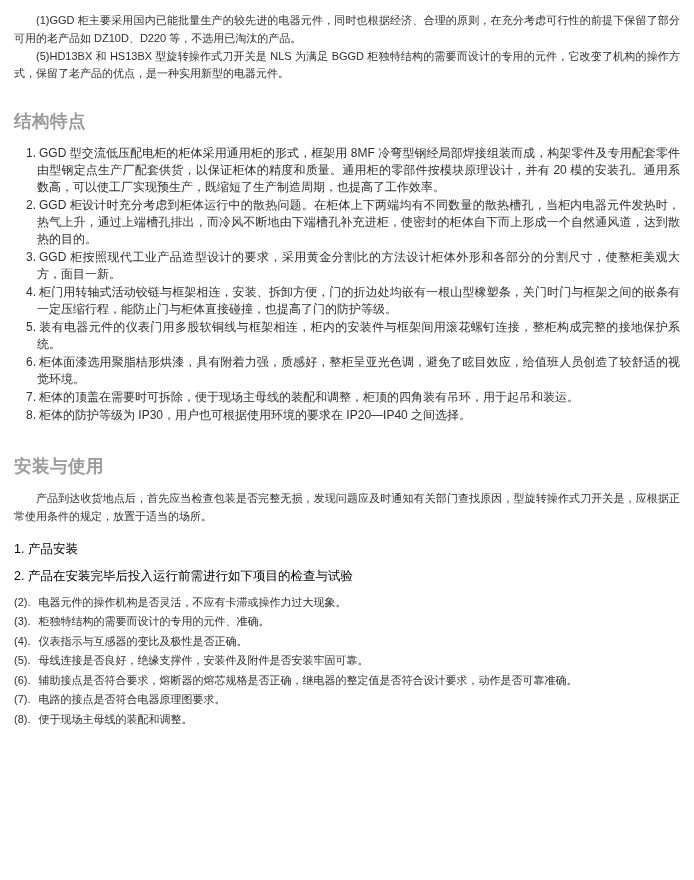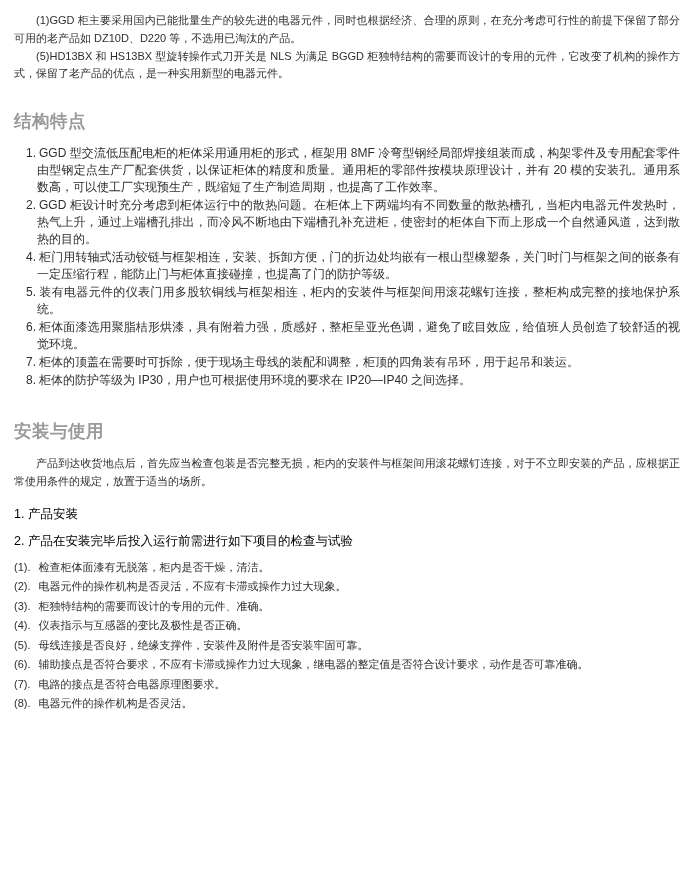--- a/index.html
+++ b/index.html
@@ -91,41 +91,41 @@
   <div>
     <p class="para">(1)GGD 柜主要采用国内已能批量生产的较先进的电器元件，同时也根据经济、合理的原则，在充分考虑可行性的前提下保留了部分可用的老产品如 DZ10D、D220 等，不选用已淘汰的产品。</p>
     <p class="para">(5)HD13BX 和 HS13BX 型旋转操作式刀开关是 NLS 为满足 BGGD 柜独特结构的需要而设计的专用的元件，它改变了机构的操作方式，保留了老产品的优点，是一种实用新型的电器元件。</p>
   </div>
 
   <div>
     <h2 class="section-heading">结构特点</h2>
     <div class="features">
       <p class="feature"><span class="num">1.</span><span>GGD 型交流低压配电柜的柜体采用通用柜的形式，框架用 8MF 冷弯型钢经局部焊接组装而成，构架零件及专用配套零件由型钢定点生产厂配套供货，以保证柜体的精度和质量。通用柜的零部件按模块原理设计，并有 20 模的安装孔。通用系数高，可以使工厂实现预生产，既缩短了生产制造周期，也提高了工作效率。</span></p>
       <p class="feature"><span class="num">2.</span><span>GGD 柜设计时充分考虑到柜体运行中的散热问题。在柜体上下两端均有不同数量的散热槽孔，当柜内电器元件发热时，热气上升，通过上端槽孔排出，而冷风不断地由下端槽孔补充进柜，使密封的柜体自下而上形成一个自然通风道，达到散热的目的。</span></p>
+      <p class="feature"><span class="num">3.</span><span>GGD 柜按照现代工业产品造型设计的要求，采用黄金分割比的方法设计柜体外形和各部分的分割尺寸，使整柜美观大方，面目一新。</span></p>
       <p class="feature"><span class="num">4.</span><span>柜门用转轴式活动铰链与框架相连，安装、拆卸方便，门的折边处均嵌有一根山型橡塑条，关门时门与框架之间的嵌条有一定压缩行程，能防止门与柜体直接碰撞，也提高了门的防护等级。</span></p>
       <p class="feature"><span class="num">5.</span><span>装有电器元件的仪表门用多股软铜线与框架相连，柜内的安装件与框架间用滚花螺钉连接，整柜构成完整的接地保护系统。</span></p>
       <p class="feature"><span class="num">6.</span><span>柜体面漆选用聚脂桔形烘漆，具有附着力强，质感好，整柜呈亚光色调，避免了眩目效应，给值班人员创造了较舒适的视觉环境。</span></p>
       <p class="feature"><span class="num">7.</span><span>柜体的顶盖在需要时可拆除，便于现场主母线的装配和调整，柜顶的四角装有吊环，用于起吊和装运。</span></p>
       <p class="feature"><span class="num">8.</span><span>柜体的防护等级为 IP30，用户也可根据使用环境的要求在 IP20—IP40 之间选择。</span></p>
     </div>
   </div>
 
   <div>
     <h2 class="section-heading second">安装与使用</h2>
-    <p class="para">产品到达收货地点后，首先应当检查包装是否完整无损，柜内的安装件与框架间用滚花螺钉连接，对于不立即安装的产品，应根据正常使用条件的规定，放置于适当的场所。</p>
+    <p class="para">产品到达收货地点后，首先应当检查包装是否完整无损，发现问题应及时通知有关部门查找原因，型旋转操作式刀开关是，应根据正常使用条件的规定，放置于适当的场所。</p>
 
     <h3 class="subhead">1. 产品安装</h3>
 
     <h3 class="subhead second">2. 产品在安装完毕后投入运行前需进行如下项目的检查与试验</h3>
     <div class="checks">
-      <p class="check"><span class="cnum">(1).</span><span>检查柜体面漆有无脱落，柜内是否干燥，清洁。</span></p>
       <p class="check"><span class="cnum">(2).</span><span>电器元件的操作机构是否灵活，不应有卡滞或操作力过大现象。</span></p>
       <p class="check"><span class="cnum">(3).</span><span>柜独特结构的需要而设计的专用的元件、准确。</span></p>
       <p class="check"><span class="cnum">(4).</span><span>仪表指示与互感器的变比及极性是否正确。</span></p>
       <p class="check"><span class="cnum">(5).</span><span>母线连接是否良好，绝缘支撑件，安装件及附件是否安装牢固可靠。</span></p>
-      <p class="check"><span class="cnum">(6).</span><span>辅助接点是否符合要求，不应有卡滞或操作力过大现象，继电器的整定值是否符合设计要求，动作是否可靠准确。</span></p>
+      <p class="check"><span class="cnum">(6).</span><span>辅助接点是否符合要求，熔断器的熔芯规格是否正确，继电器的整定值是否符合设计要求，动作是否可靠准确。</span></p>
       <p class="check"><span class="cnum">(7).</span><span>电路的接点是否符合电器原理图要求。</span></p>
-      <p class="check"><span class="cnum">(8).</span><span>电器元件的操作机构是否灵活。</span></p>
+      <p class="check"><span class="cnum">(8).</span><span>便于现场主母线的装配和调整。</span></p>
 
     </div>
   </div>
 
 </div>
 
 </body></html>

